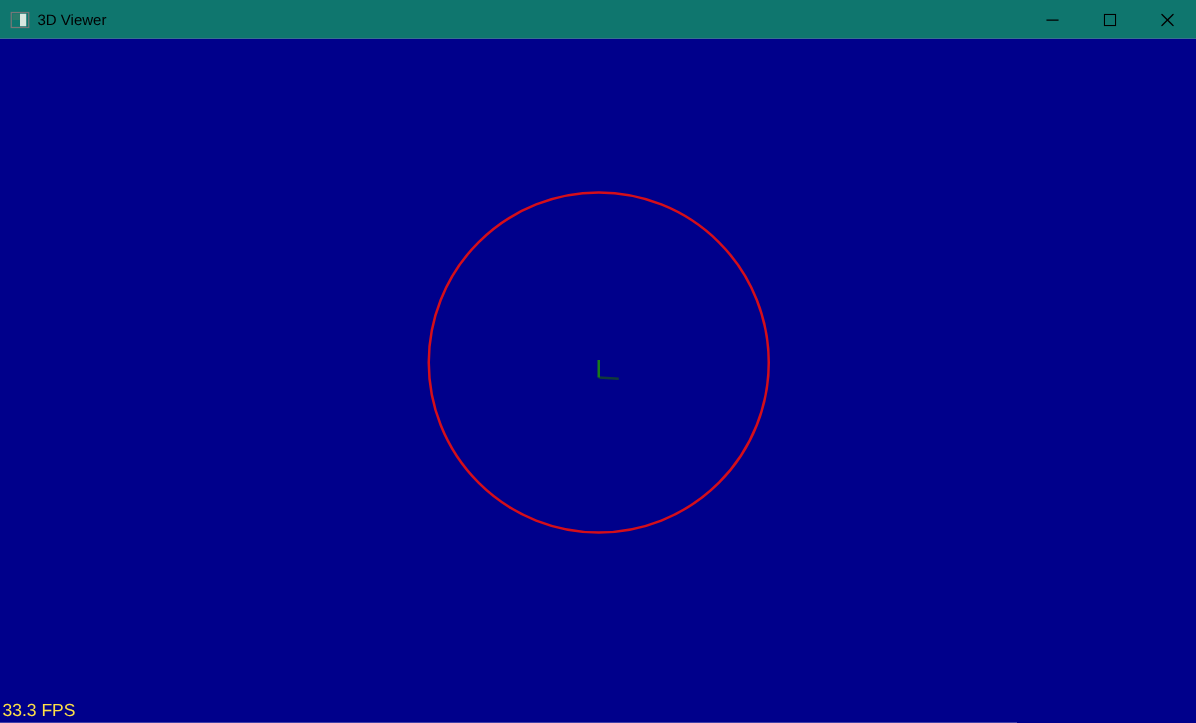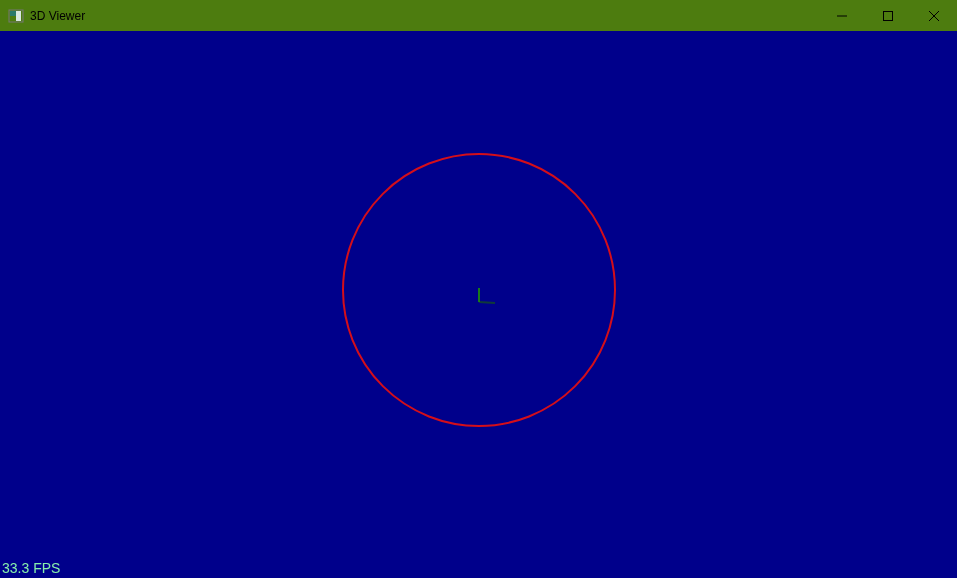--- a/index.html
+++ b/index.html
@@ -5,21 +5,21 @@
     * { margin: 0; padding: 0; box-sizing: border-box; }
     body {
       width: 957px;
       height: 578px;
       font-family: 'Segoe UI', Tahoma, sans-serif;
       background: #fff;
       overflow: hidden;
     }
     .titlebar {
       height: 31px;
-      background: #4d7c0f;
+      background: #0f766e;
       display: flex;
       align-items: center;
       padding: 0 0 0 8px;
       position: relative;
     }
     .app-icon {
       width: 16px;
       height: 16px;
       margin-right: 6px;
       flex-shrink: 0;
@@ -57,21 +57,21 @@
       border: 2px solid;
       border-radius: 50%;
     }
     .axis-gizmo {
       position: absolute;
     }
     .fps {
       position: absolute;
       left: 2px;
       bottom: 2px;
-      color: #86efac;
+      color: #fde047;
       font-size: 14px;
       font-family: Arial, sans-serif;
     }
   </style>
 </head>
 <body>
 
 <div class="titlebar">
   <span class="app-icon">
     <svg width="16" height="16" viewBox="0 0 16 16">

